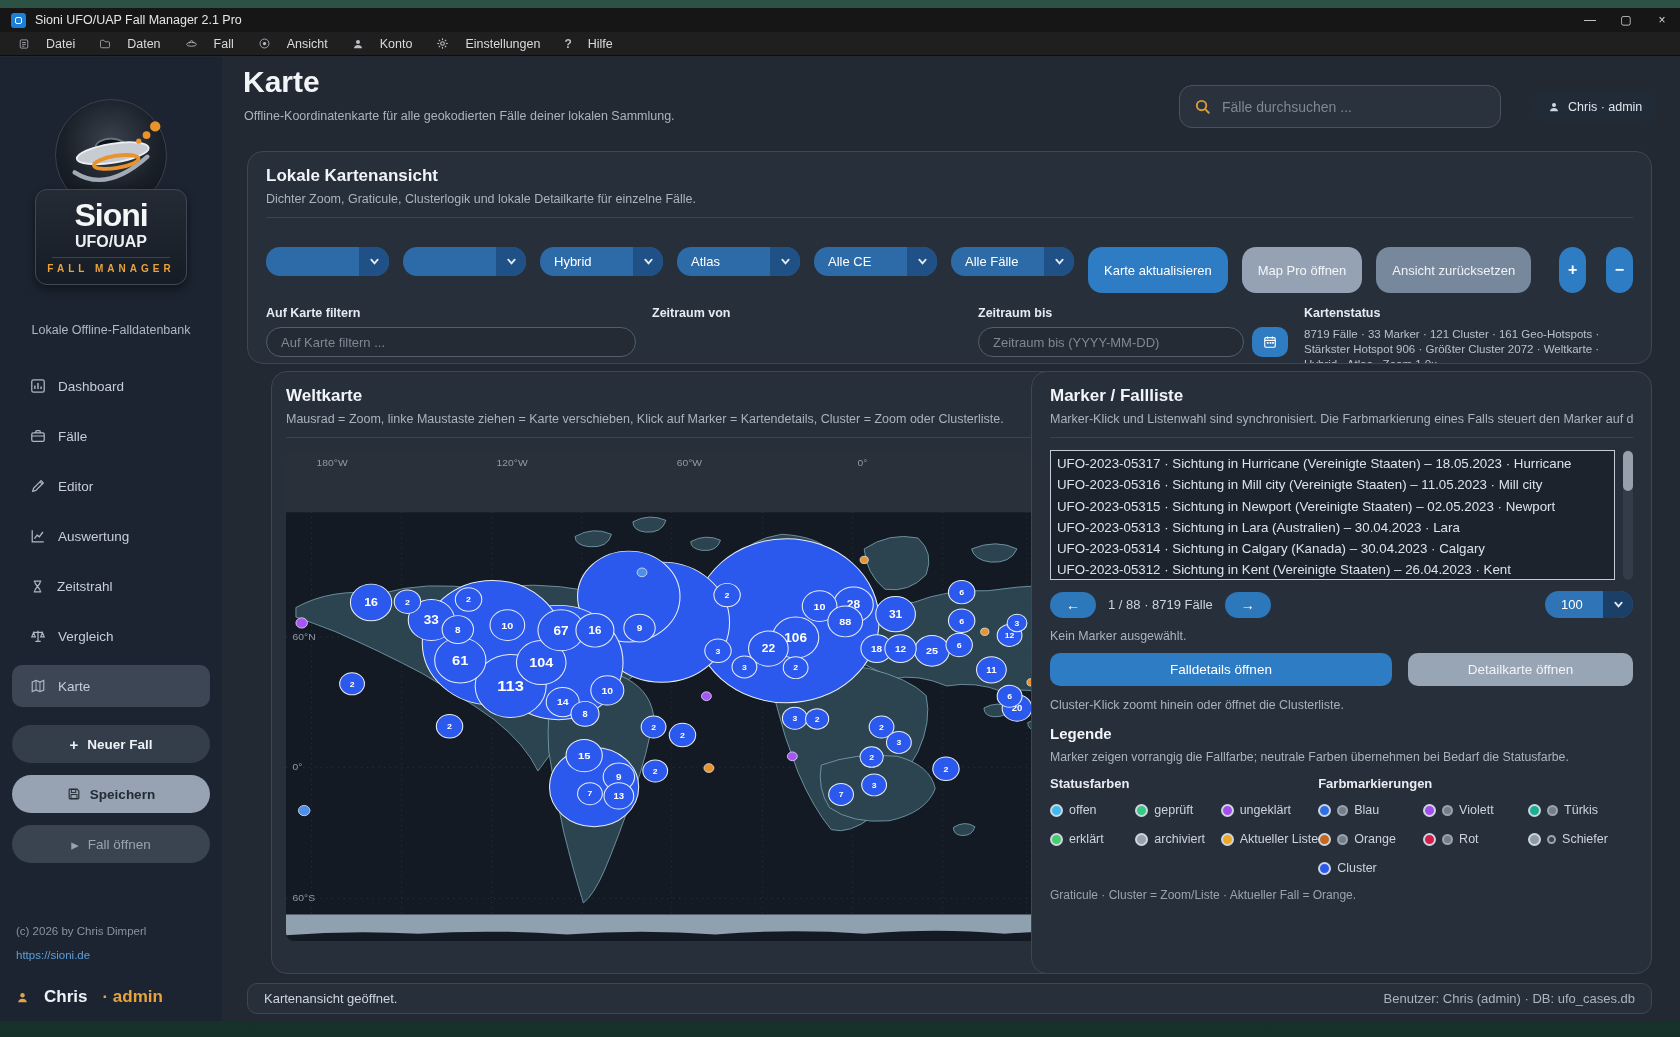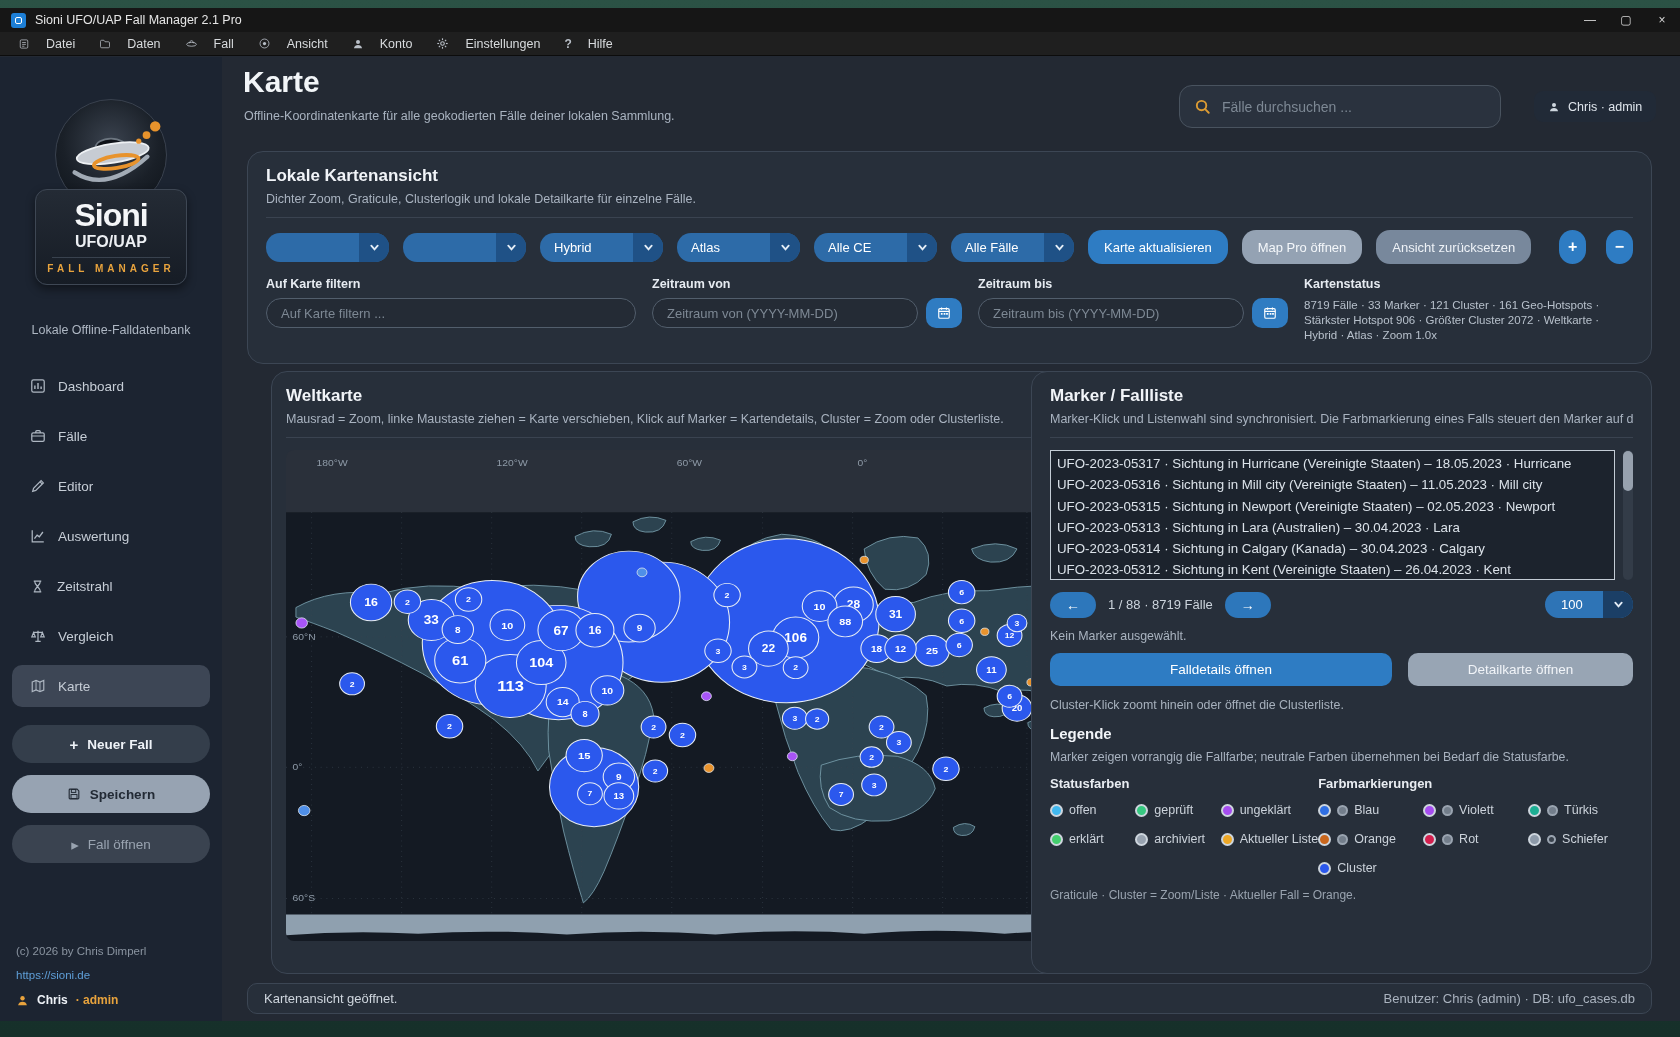--- a/index.html
+++ b/index.html
@@ -55,21 +55,21 @@
   .side-btn { margin:0 12px 12px; height:38px; border-radius:19px; display:flex; align-items:center;
               justify-content:center; gap:9px; font-size:13.5px; cursor:default; }
   .side-btn.dark     { background:#343e4b; color:#eef2f7; font-weight:700; }
   .side-btn.light    { background:#97a3b2; color:#222a35; font-weight:700; }
   .side-btn.disabled { background:#3a4350; color:#99a3b0; }
   .bic { display:flex; align-items:center; font-size:15px; line-height:1; }
 
   .side-footer { margin-top:auto; padding:0 16px 14px; }
   .copyright { font-size:11.5px; color:#8a94a0; }
   .side-link { font-size:11.5px; color:#5f9fd8; margin-top:12px; cursor:pointer; }
-  .side-user { margin-top:12px; display:flex; align-items:center; gap:8px; font-size:12px; }
+  .side-user { margin-top:26px; display:flex; align-items:center; gap:15px; font-size:17px; }
   .side-user .uic { color:#e8a33d; display:flex; }
   .side-user b { color:#eef2f7; }
   .side-user span.role { color:#e8a33d; font-weight:700; }
 
   
   .main { position:relative; flex:1; background:#232933; }
   .page-title { position:absolute; left:21px; top:8px; font-size:30px; font-weight:700; color:#f2f5f8; }
   .page-sub   { position:absolute; left:22px; top:52px; font-size:12.5px; color:#a9b3c0; }
 
   .searchbox { position:absolute; left:957px; top:28px; width:322px; height:43px; background:#2a323e;
@@ -88,22 +88,22 @@
   .p-title { font-size:17px; font-weight:700; color:#f1f4f8; }
   .p-sub   { font-size:12.5px; color:#a9b3c0; margin-top:6px; white-space:nowrap; overflow:hidden; }
   .p-hr    { height:1px; background:#3a4350; margin-top:11px; }
 
   #panel-controls { left:25px; top:94px; width:1405px; height:213px; padding:14px 18px; overflow:hidden; }
   .ctrl-row { margin-top:12px; display:flex; align-items:center; gap:14px; }
   .bselect { display:flex; align-items:center; width:123px; height:29px; background:#2d6ba8;
              border-radius:14px; padding-left:14px; color:#fff; font-size:13px; flex-shrink:0; }
   .bsel-cap { margin-left:auto; width:30px; height:29px; border-radius:0 14px 14px 0;
               background:#1f5186; display:flex; align-items:center; justify-content:center; color:#e3ecf5; }
-  .btn { height:34px; border-radius:14px; display:flex; align-items:center; justify-content:center;
-         font-size:13px; padding:0 16px; white-space:nowrap; cursor:default; }
+  .btn { height:46px; border-radius:14px; display:flex; align-items:center; justify-content:center;
+         font-size:13px; padding:0 16px; white-space:nowrap; cursor:default;margin-top:17px; }
   .btn-blue  { background:#2e7cc3; color:#fff; }
   .btn-gray1 { background:#94a2b3; color:#f4f7fa; }
   .btn-gray2 { background:#78889c; color:#eef2f7; }
   .btn-sq    { width:38px; padding:0; font-size:16px; font-weight:700; }
   .btn-sq.minus { margin-left:6px; }
   .ctrl-spacer { flex:1; }
 
   .filter-row { margin-top:13px; display:grid; grid-template-columns:370px 310px 310px 1fr;
                 column-gap:16px; }
   .f-label { font-size:12.5px; font-weight:700; color:#e6ebf1; margin-bottom:7px; }
@@ -467,32 +467,20 @@
           </div>
           <div class="filter-row">
             <div>
               <div class="f-label">Auf Karte filtern</div>
               <div class="f-input-wrap">
                 <input class="pill-input" placeholder="Auf Karte filtern ..." style="">
               </div>
             </div>
             <div>
               <div class="f-label">Zeitraum von</div>
-              <div class="f-input-wrap">
-                <input class="pill-input" placeholder="Zeitraum von (YYYY-MM-DD)" style="">
-                <span class="cal-btn">
-                    <svg viewBox="0 0 16 16" width="14" height="14">
-                      <rect x="2" y="3" width="12" height="11" rx="1.5" fill="none" stroke="currentColor" stroke-width="1.3"></rect>
-                      <path d="M2 6.2h12M5.2 1.8v2.4M10.8 1.8v2.4" stroke="currentColor" stroke-width="1.3"></path>
-                      <rect x="4.4" y="8" width="2" height="2" fill="currentColor"></rect>
-                      <rect x="7.6" y="8" width="2" height="2" fill="currentColor"></rect>
-                      <rect x="10.4" y="8" width="2" height="2" fill="currentColor"></rect>
-                    </svg>
-                  </span>
-              </div>
             </div>
             <div>
               <div class="f-label">Zeitraum bis</div>
               <div class="f-input-wrap">
                 <input class="pill-input" placeholder="Zeitraum bis (YYYY-MM-DD)" style="">
                 <span class="cal-btn">
                     <svg viewBox="0 0 16 16" width="14" height="14">
                       <rect x="2" y="3" width="12" height="11" rx="1.5" fill="none" stroke="currentColor" stroke-width="1.3"></rect>
                       <path d="M2 6.2h12M5.2 1.8v2.4M10.8 1.8v2.4" stroke="currentColor" stroke-width="1.3"></path>
                       <rect x="4.4" y="8" width="2" height="2" fill="currentColor"></rect>

